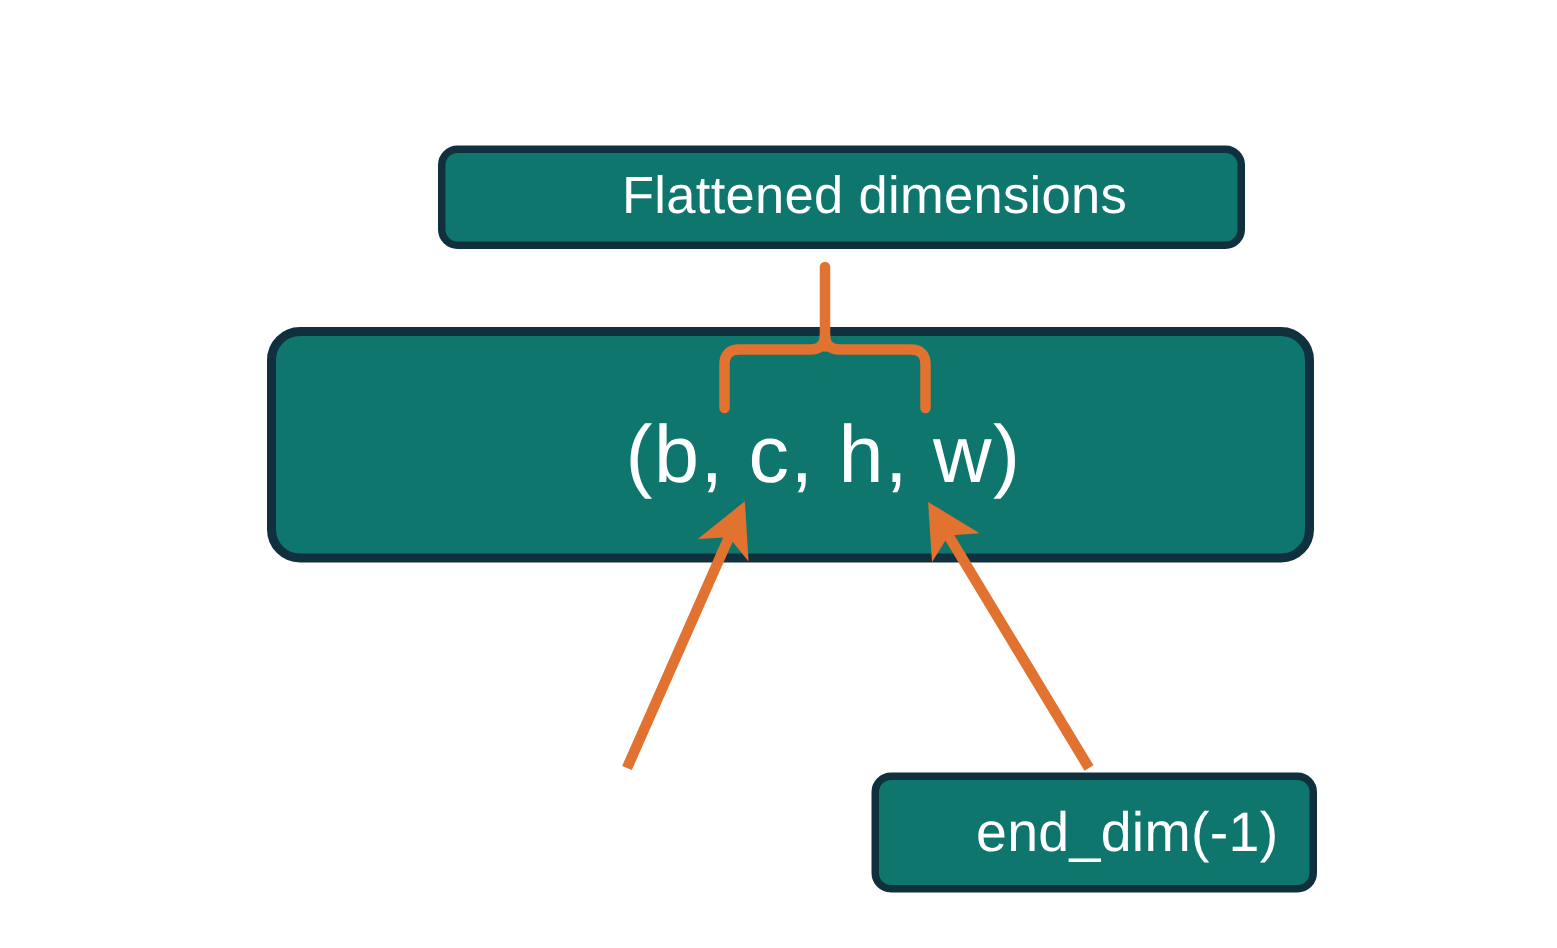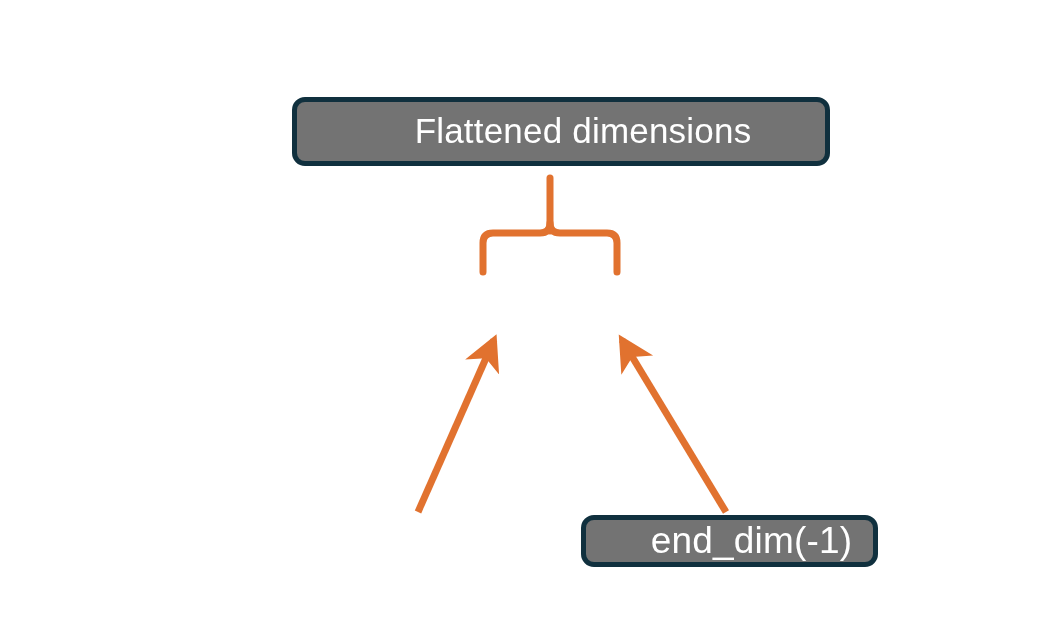--- a/index.html
+++ b/index.html
@@ -14,21 +14,21 @@
   #canvas {
     position: relative;
     width: 1038px;
     height: 632px;
     background: #ffffff;
     overflow: hidden;
   }
   .node {
     position: absolute;
     box-sizing: border-box;
-    background: #737373;
+    background: #0f766e;
     border: 5px solid #10303e;
     border-radius: 14px;
     display: flex;
     align-items: center;
     justify-content: center;
     color: #ffffff;
     text-align: center;
     line-height: 1.05;
     letter-spacing: 0.2px;
     z-index: 2;
@@ -64,21 +64,21 @@
     top: 515px;
     width: 295px;
     height: 64px;
     border-radius: 13px;
     font-size: 37px;
   }
   #node-end-dim {
     left: 581px;
     top: 515px;
     width: 297px;
-    height: 52px;
+    height: 80px;
     border-radius: 13px;
     font-size: 37px;
   }
   #overlay {
     position: absolute;
     left: 0;
     top: 0;
     width: 1038px;
     height: 632px;
     z-index: 3;
@@ -87,20 +87,23 @@
 </style>
 </head>
 <body>
 
 <div id="canvas">
 
   <div class="node" id="node-flattened">
     <span>Flattened dimensions</span>
   </div>
 
+  <div class="node" id="node-shape">
+    <span class="tuple-text">(b, c, h, w)</span>
+  </div>
 
 
   <div class="node" id="node-end-dim">
     <span>end_dim(-1)</span>
   </div>
 
   <svg id="overlay" viewBox="0 0 1038 632">
     <defs>
       <marker id="arrowhead" markerWidth="5.2" markerHeight="5.6" refX="4.2" refY="2.8" orient="auto" markerUnits="strokeWidth">
         <path d="M0,0.15 L5.1,2.8 L0,5.45 L1.35,2.8 Z" fill="#e1722f"></path>

